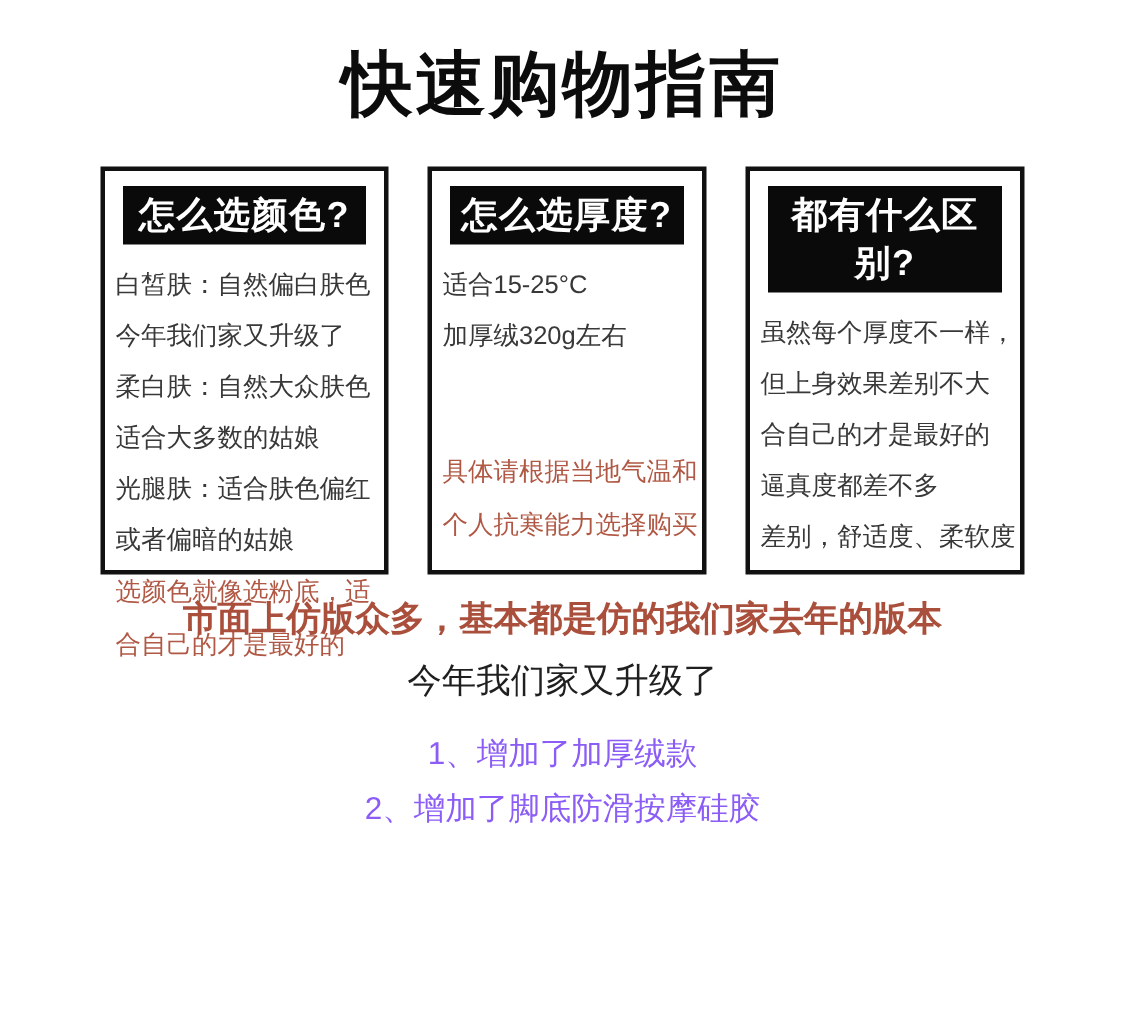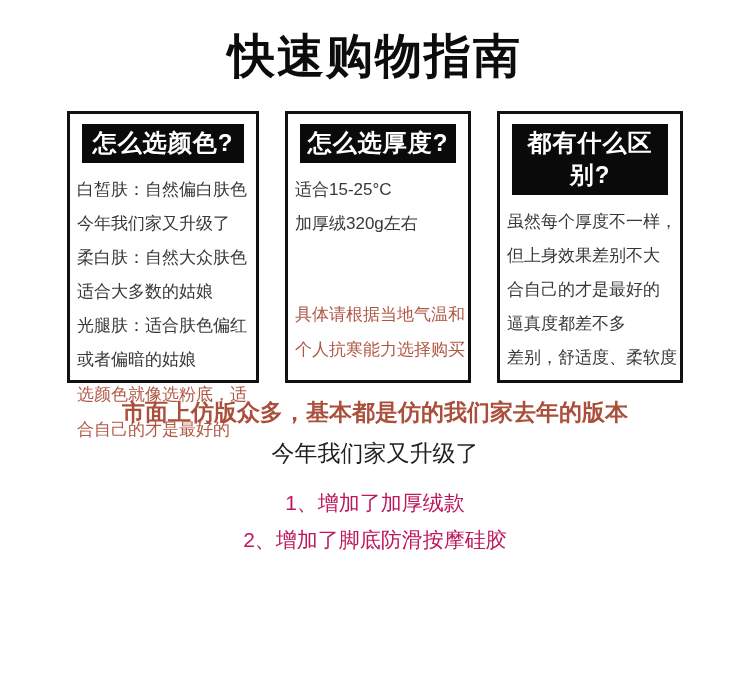--- a/index.html
+++ b/index.html
@@ -87,21 +87,21 @@
     color:#1f1f1f;
     line-height:1.2;
   }
   .upgrade-list{
     margin-top:16px;
     list-style:none;
     text-align:center;
   }
   .upgrade-item{
     font-size:21px;
-    color:#be185d;
+    color:#8b5cf6;
     line-height:37px;
   }
 </style>
 </head>
 <body>
 
 <div class="page">
 
   <h1 class="page-title">快速购物指南</h1>
 

